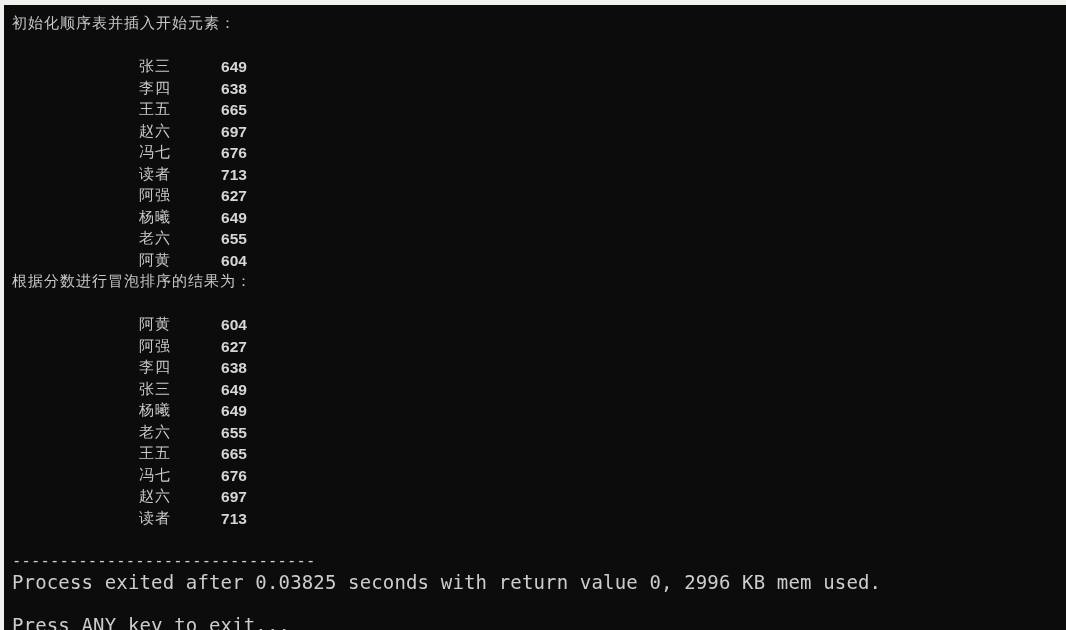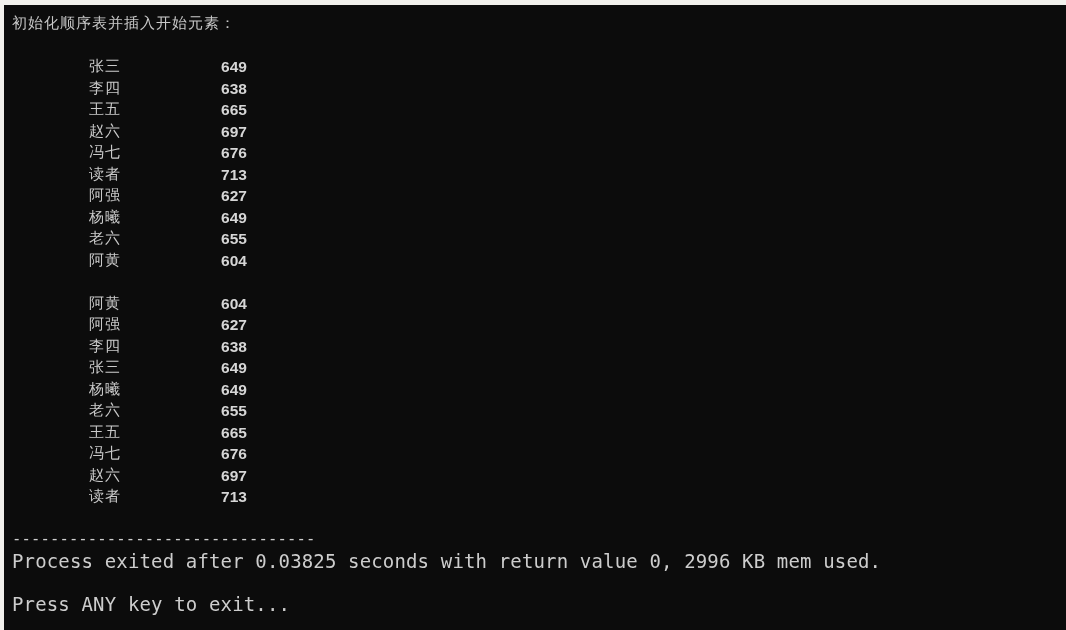--- a/index.html
+++ b/index.html
@@ -64,20 +64,21 @@
   }
 
   .row .name {
     display: inline-block;
     width: 132px;
     font-family: "DejaVu Sans", "Liberation Sans", sans-serif;
     font-size: 15px;
     color: #c9c9c9;
     vertical-align: top;
     letter-spacing: 1px;
+    text-align: center;
   }
 
   .row .score {
     display: inline-block;
     font-family: Liberation Sans, sans-serif;
     font-size: 15.5px;
     font-weight: bold;
     color: #d6d6d6;
     vertical-align: top;
   }
@@ -159,20 +160,21 @@
       </div>
       <div class="row">
         <span class="name">老六</span><span class="score">655</span>
       </div>
       <div class="row">
         <span class="name">阿黄</span><span class="score">604</span>
       </div>
 
       <div class="line blank">&nbsp;</div>
 
+      <div class="heading">根据分数进行冒泡排序的结果为：</div>
 
       <div class="row">
         <span class="name">阿黄</span><span class="score">604</span>
       </div>
       <div class="row">
         <span class="name">阿强</span><span class="score">627</span>
       </div>
       <div class="row">
         <span class="name">李四</span><span class="score">638</span>
       </div>

